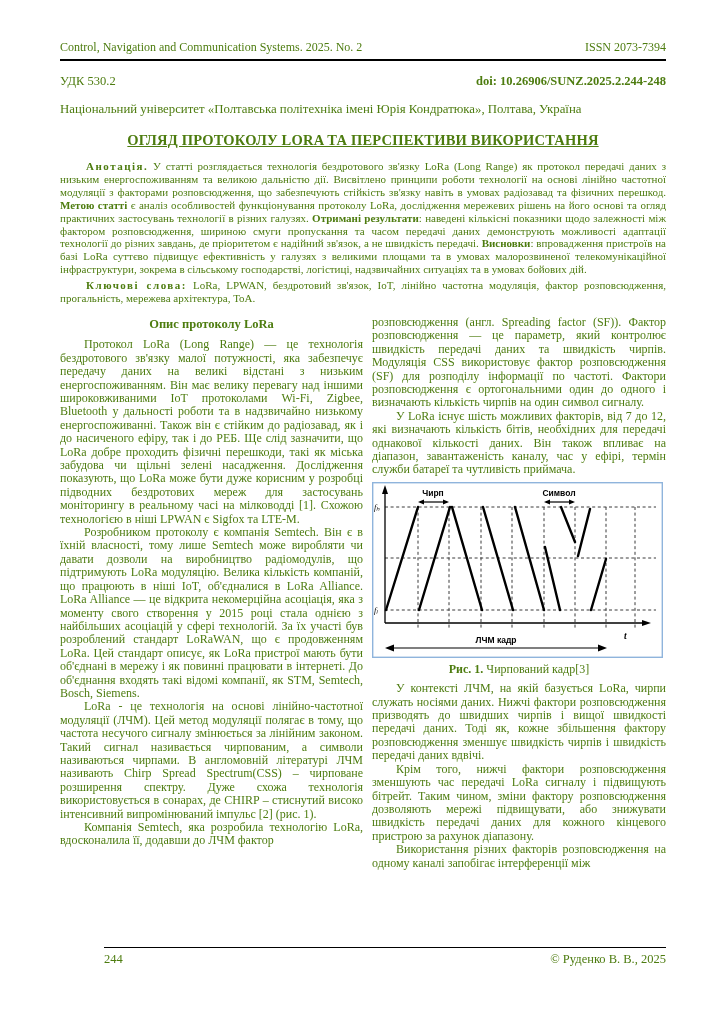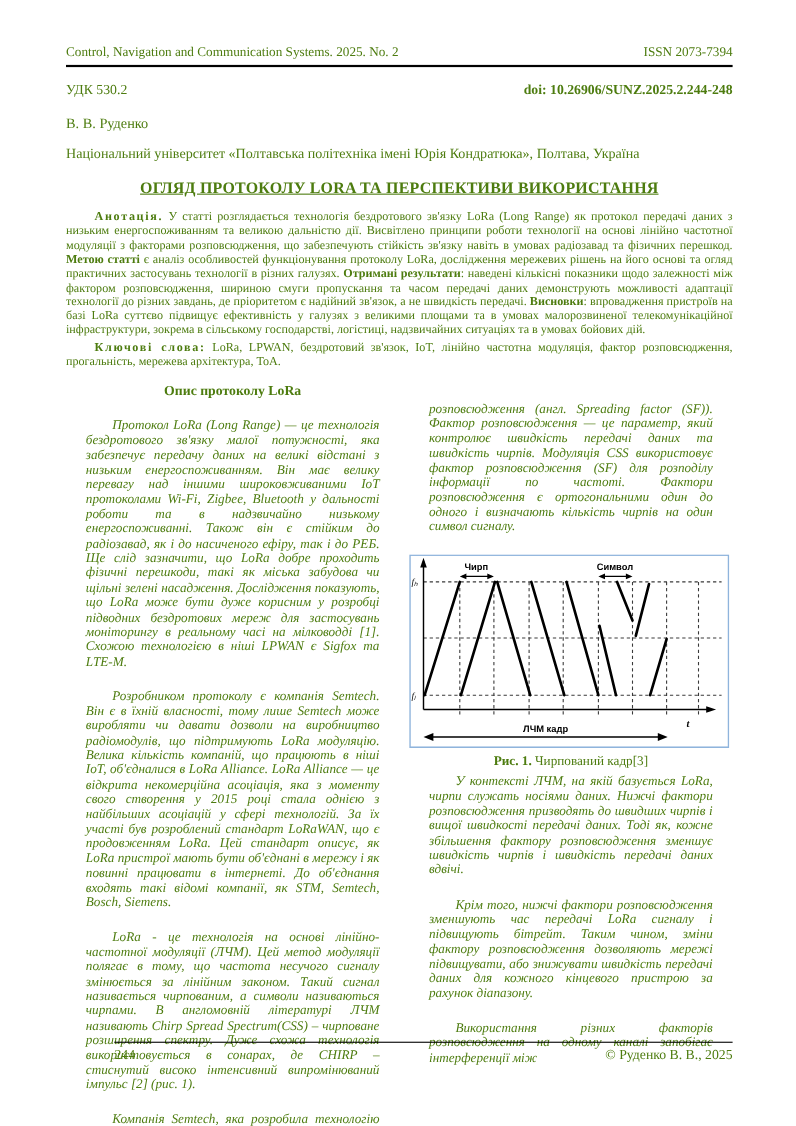--- a/index.html
+++ b/index.html
@@ -17,21 +17,21 @@
   .affiliation{font-size:12.8px;margin-top:13px;}
   .title{font-size:14.5px;font-weight:bold;text-align:center;margin:15px 0 11px 0;letter-spacing:0.2px;text-decoration:underline;}
   .abstract{font-size:11px;line-height:12.9px;text-align:justify;text-indent:26px;margin:0;}
   .sp{letter-spacing:1.5px;}
   .keywords{font-size:11px;line-height:12.9px;text-align:justify;text-indent:26px;margin:3px 0 0 0;}
   .columns{display:flex;gap:9px;margin-top:11px;}
   .col{font-size:12px;line-height:13.4px;text-align:justify;}
   .col-left{width:304px;}
   .col-right{width:295px;}
   .colhead{font-size:12.5px;font-weight:bold;text-align:center;margin:2px 0 7px 0;}
-  .col p{margin:18px;text-indent:24px;font-style:italic;}
+  .col p{margin:0;text-indent:24px;}
   .col p.noind{text-indent:0;}
   .figure{margin:5px 0 0 0;text-align:center;}
   .figure svg{display:block;}
   .figcap{font-size:12px;margin-top:5px;text-indent:0;text-align:center;}
   .footer{position:absolute;left:60px;right:58px;top:947px;border-top:1.5px solid #000;margin-left:44px;}
   .footer-row{display:flex;justify-content:space-between;font-size:12.5px;padding-top:4px;}
   
   .figbox{fill:#ffffff;stroke-width:1.4;}
   .dash{stroke:#3a3a3a;stroke-width:1;stroke-dasharray:3,2.6;fill:none;}
   .chirp{stroke:#000;stroke-width:2.4;stroke-linecap:round;}
@@ -51,41 +51,41 @@
     <span>Control, Navigation and Communication Systems. 2025. No. 2</span>
     <span>ISSN 2073-7394</span>
   </div>
   <div class="header-rule"></div>
 
   <div class="meta-row">
     <span>УДК 530.2</span>
     <span class="doi">doi: 10.26906/SUNZ.2025.2.244-248</span>
   </div>
 
-  <div class="author">В. В. Руденко</div>
   <div class="affiliation">Національний університет «Полтавська політехніка імені Юрія Кондратюка», Полтава, Україна</div>
 
   <div class="title">ОГЛЯД ПРОТОКОЛУ LORA ТА ПЕРСПЕКТИВИ ВИКОРИСТАННЯ</div>
 
   <p class="abstract"><b class="sp">Анотація.</b><span> У статті розглядається технологія бездротового зв'язку LoRa (Long Range) як протокол передачі даних з низьким енергоспоживанням та великою дальністю дії. Висвітлено принципи роботи технології на основі лінійно частотної модуляції з факторами розповсюдження, що забезпечують стійкість зв'язку навіть в умовах радіозавад та фізичних перешкод. </span><b>Метою статті</b><span> є аналіз особливостей функціонування протоколу LoRa, дослідження мережевих рішень на його основі та огляд практичних застосувань технології в різних галузях. </span><b>Отримані результати</b><span>: наведені кількісні показники щодо залежності між фактором розповсюдження, шириною смуги пропускання та часом передачі даних демонструють можливості адаптації технології до різних завдань, де пріоритетом є надійний зв'язок, а не швидкість передачі. </span><b>Висновки</b><span>: впровадження пристроїв на базі LoRa суттєво підвищує ефективність у галузях з великими площами та в умовах малорозвиненої телекомунікаційної інфраструктури, зокрема в сільському господарстві, логістиці, надзвичайних ситуаціях та в умовах бойових дій.</span></p>
 
   <p class="keywords"><b class="sp">Ключові слова:</b><span> LoRa, LPWAN, бездротовий зв'язок, IoT, лінійно частотна модуляція, фактор розповсюдження, прогальність, мережева архітектура, ToA.</span></p>
 
   <div class="columns">
 
     <div class="col col-left">
       <div class="colhead">Опис протоколу LoRa</div>
       <p>Протокол LoRa (Long Range) — це технологія бездротового зв'язку малої потужності, яка забезпечує передачу даних на великі відстані з низьким енергоспоживанням. Він має велику перевагу над іншими широковживаними IoT протоколами Wi-Fi, Zigbee, Bluetooth у дальності роботи та в надзвичайно низькому енергоспоживанні. Також він є стійким до радіозавад, як і до насиченого ефіру, так і до РЕБ. Ще слід зазначити, що LoRa добре проходить фізичні перешкоди, такі як міська забудова чи щільні зелені насадження. Дослідження показують, що LoRa може бути дуже корисним у розробці підводних бездротових мереж для застосувань моніторингу в реальному часі на мілководді [1]. Схожою технологією в ніші LPWAN є Sigfox та LTE-M.</p>
       <p>Розробником протоколу є компанія Semtech. Він є в їхній власності, тому лише Semtech може виробляти чи давати дозволи на виробництво радіомодулів, що підтримують LoRa модуляцію. Велика кількість компаній, що працюють в ніші IoT, об'єдналися в LoRa Alliance. LoRa Alliance — це відкрита некомерційна асоціація, яка з моменту свого створення у 2015 році стала однією з найбільших асоціацій у сфері технологій. За їх участі був розроблений стандарт LoRaWAN, що є продовженням LoRa. Цей стандарт описує, як LoRa пристрої мають бути об'єднані в мережу і як повинні працювати в інтернеті. До об'єднання входять такі відомі компанії, як STM, Semtech, Bosch, Siemens.</p>
       <p>LoRa - це технологія на основі лінійно-частотної модуляції (ЛЧМ). Цей метод модуляції полягає в тому, що частота несучого сигналу змінюється за лінійним законом. Такий сигнал називається чирпованим, а символи називаються чирпами. В англомовній літературі ЛЧМ називають Chirp Spread Spectrum(CSS) – чирповане розширення спектру. Дуже схожа технологія використовується в сонарах, де CHIRP – стиснутий високо інтенсивний випромінюваний імпульс [2] (рис. 1).</p>
       <p>Компанія Semtech, яка розробила технологію LoRa, вдосконалила її, додавши до ЛЧМ фактор</p>
     </div>
 
     <div class="col col-right">
       <p class="noind">розповсюдження (англ. Spreading factor (SF)). Фактор розповсюдження — це параметр, який контролює швидкість передачі даних та швидкість чирпів. Модуляція CSS використовує фактор розповсюдження (SF) для розподілу інформації по частоті. Фактори розповсюдження є ортогональними один до одного і визначають кількість чирпів на один символ сигналу.</p>
+      <p>У LoRa існує шість можливих факторів, від 7 до 12, які визначають кількість бітів, необхідних для передачі однакової кількості даних. Він також впливає на діапазон, завантаженість каналу, час у ефірі, термін служби батареї та чутливість приймача.</p>
 
       <div class="figure">
         <svg width="291" height="176" viewBox="0 0 291 176">
           <rect class="figbox" x="0.7" y="0.7" width="289.6" height="174.6" stroke="#8fb4dc"></rect>
           <g>
               <line x1="46" y1="25" x2="46" y2="148" class="dash"></line>
               <line x1="77" y1="25" x2="77" y2="148" class="dash"></line>
               <line x1="109" y1="25" x2="109" y2="148" class="dash"></line>
               <line x1="140" y1="25" x2="140" y2="148" class="dash"></line>
               <line x1="172" y1="25" x2="172" y2="148" class="dash"></line>

